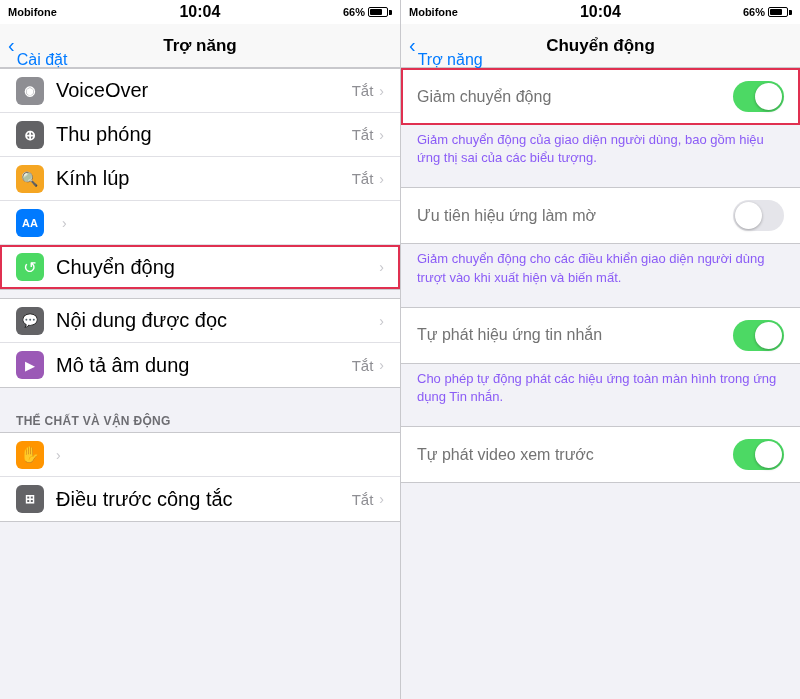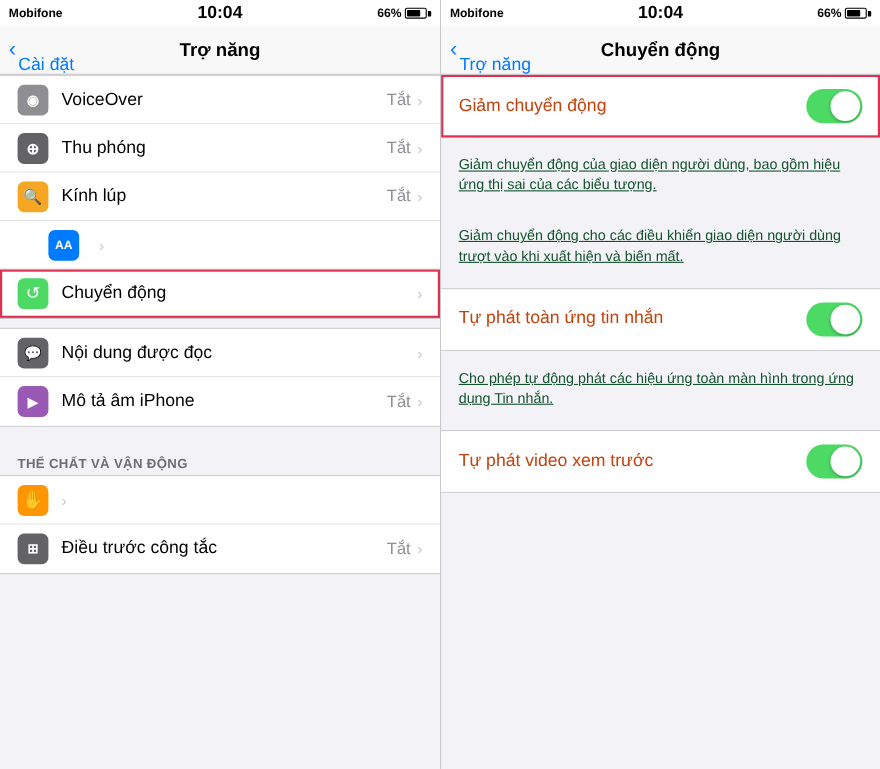--- a/index.html
+++ b/index.html
@@ -132,21 +132,21 @@
       display: flex;
       align-items: center;
       justify-content: center;
       margin-right: 12px;
       flex-shrink: 0;
       font-size: 16px;
     }
 
     .list-item .label {
       flex: 1;
-      font-size: 16px;
+      font-size: 20px;
       color: #000;
     }
     .list-item .value {
       font-size: 15px;
       color: #8e8e93;
       margin-right: 6px;
     }
     .list-item .chevron {
       color: #c7c7cc;
       font-size: 14px;
@@ -167,21 +167,21 @@
       display: flex;
       align-items: center;
       padding: 12px 16px;
       border-bottom: 1px solid #e0e0e5;
       background: #fff;
     }
     .motion-item:last-child { border-bottom: none; }
     .motion-item .mi-label {
       flex: 1;
       font-size: 16px;
-      color: #c2410c;
+      color: #737373;
     }
 
     
     .toggle {
       width: 51px;
       height: 31px;
       border-radius: 16px;
       position: relative;
       flex-shrink: 0;
       cursor: pointer;
@@ -196,32 +196,31 @@
       border-radius: 50%;
       background: #fff;
       box-shadow: 0 1px 3px rgba(0,0,0,0.3);
       transition: left 0.2s;
     }
     .toggle.on .toggle-thumb { left: 22px; }
     .toggle.off .toggle-thumb { left: 2px; }
 
     
     .motion-desc {
-      padding: 16px 16px 12px;
+      padding: 6px 16px 12px;
       font-size: 13px;
-      color: #14532d;
+      color: #8b5cf6;
       line-height: 1.4;
       background: #f2f2f7;
-      text-decoration: underline;
     }
 
     
     .ic-gray    { background: #8e8e93; }
     .ic-yellow  { background: #f5a623; }
-    .ic-blue    { background: #007aff; margin-left: 28px; }
+    .ic-blue    { background: #007aff; }
     .ic-green   { background: #4cd964; }
     .ic-dark    { background: #636366; }
 
     
     .battery {
       display: inline-flex;
       align-items: center;
       gap: 1px;
     }
     .batt-body {
@@ -326,21 +325,21 @@
         <div class="icon-box" style="background:#636366;">
           <span style="color:#fff;font-size:13px;">💬</span>
         </div>
         <span class="label">Nội dung được đọc</span>
         <span class="chevron">›</span>
       </div>
       <div class="list-item">
         <div class="icon-box" style="background:#9b59b6;">
           <span style="color:#fff;font-size:13px;">▶</span>
         </div>
-        <span class="label">Mô tả âm iPhone</span>
+        <span class="label">Mô tả âm dung</span>
         <span class="value">Tắt</span>
         <span class="chevron">›</span>
       </div>
     </div>
 
     <div class="section-spacer"></div>
 
     <div class="section-header">THỂ CHẤT VÀ VẬN ĐỘNG</div>
     <div class="list-group">
       <div class="list-item">
@@ -391,25 +390,33 @@
     <div class="motion-group" style="margin-top:0;outline:2px solid #e03050;outline-offset:-2px;position:relative;z-index:1;">
       <div class="motion-item">
         <span class="mi-label">Giảm chuyển động</span>
         <div class="toggle on">
           <div class="toggle-thumb"></div>
         </div>
       </div>
     </div>
     <div class="motion-desc">Giảm chuyển động của giao diện người dùng, bao gồm hiệu ứng thị sai của các biểu tượng.</div>
 
-    <div class="motion-desc">Giảm chuyển động cho các điều khiển giao diện người dùng trượt vào khi xuất hiện và biến mất.</div>
-
     <div class="motion-group" style="margin-top:8px;">
       <div class="motion-item">
-        <span class="mi-label">Tự phát toàn ứng tin nhắn</span>
+        <span class="mi-label">Ưu tiên hiệu ứng làm mờ</span>
+        <div class="toggle off">
+          <div class="toggle-thumb"></div>
+        </div>
+      </div>
+    </div>
+    <div class="motion-desc">Giảm chuyển động cho các điều khiển giao diện người dùng trượt vào khi xuất hiện và biến mất.</div>
+
+    <div class="motion-group" style="margin-top:8px;">
+      <div class="motion-item">
+        <span class="mi-label">Tự phát hiệu ứng tin nhắn</span>
         <div class="toggle on">
           <div class="toggle-thumb"></div>
         </div>
       </div>
     </div>
     <div class="motion-desc">Cho phép tự động phát các hiệu ứng toàn màn hình trong ứng dụng Tin nhắn.</div>
 
     <div class="motion-group" style="margin-top:8px;">
       <div class="motion-item">
         <span class="mi-label">Tự phát video xem trước</span>

